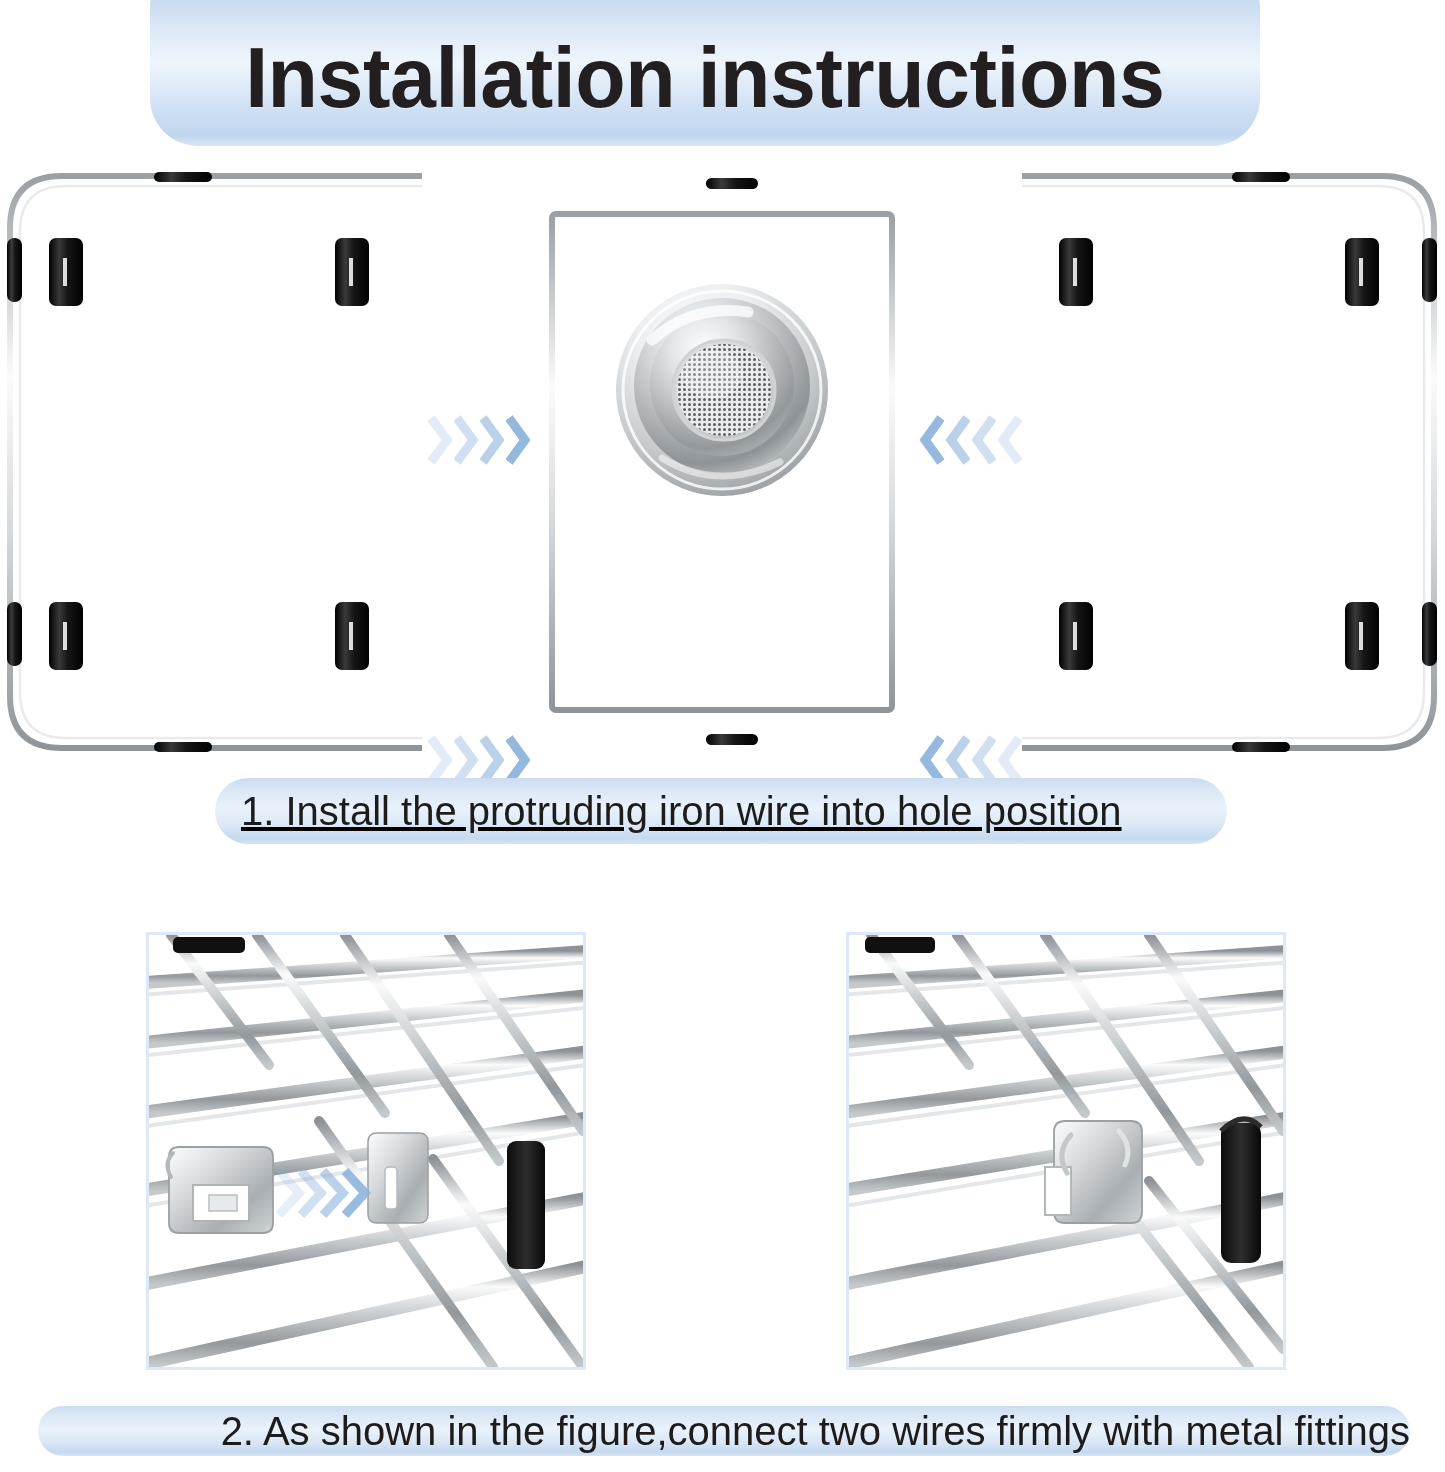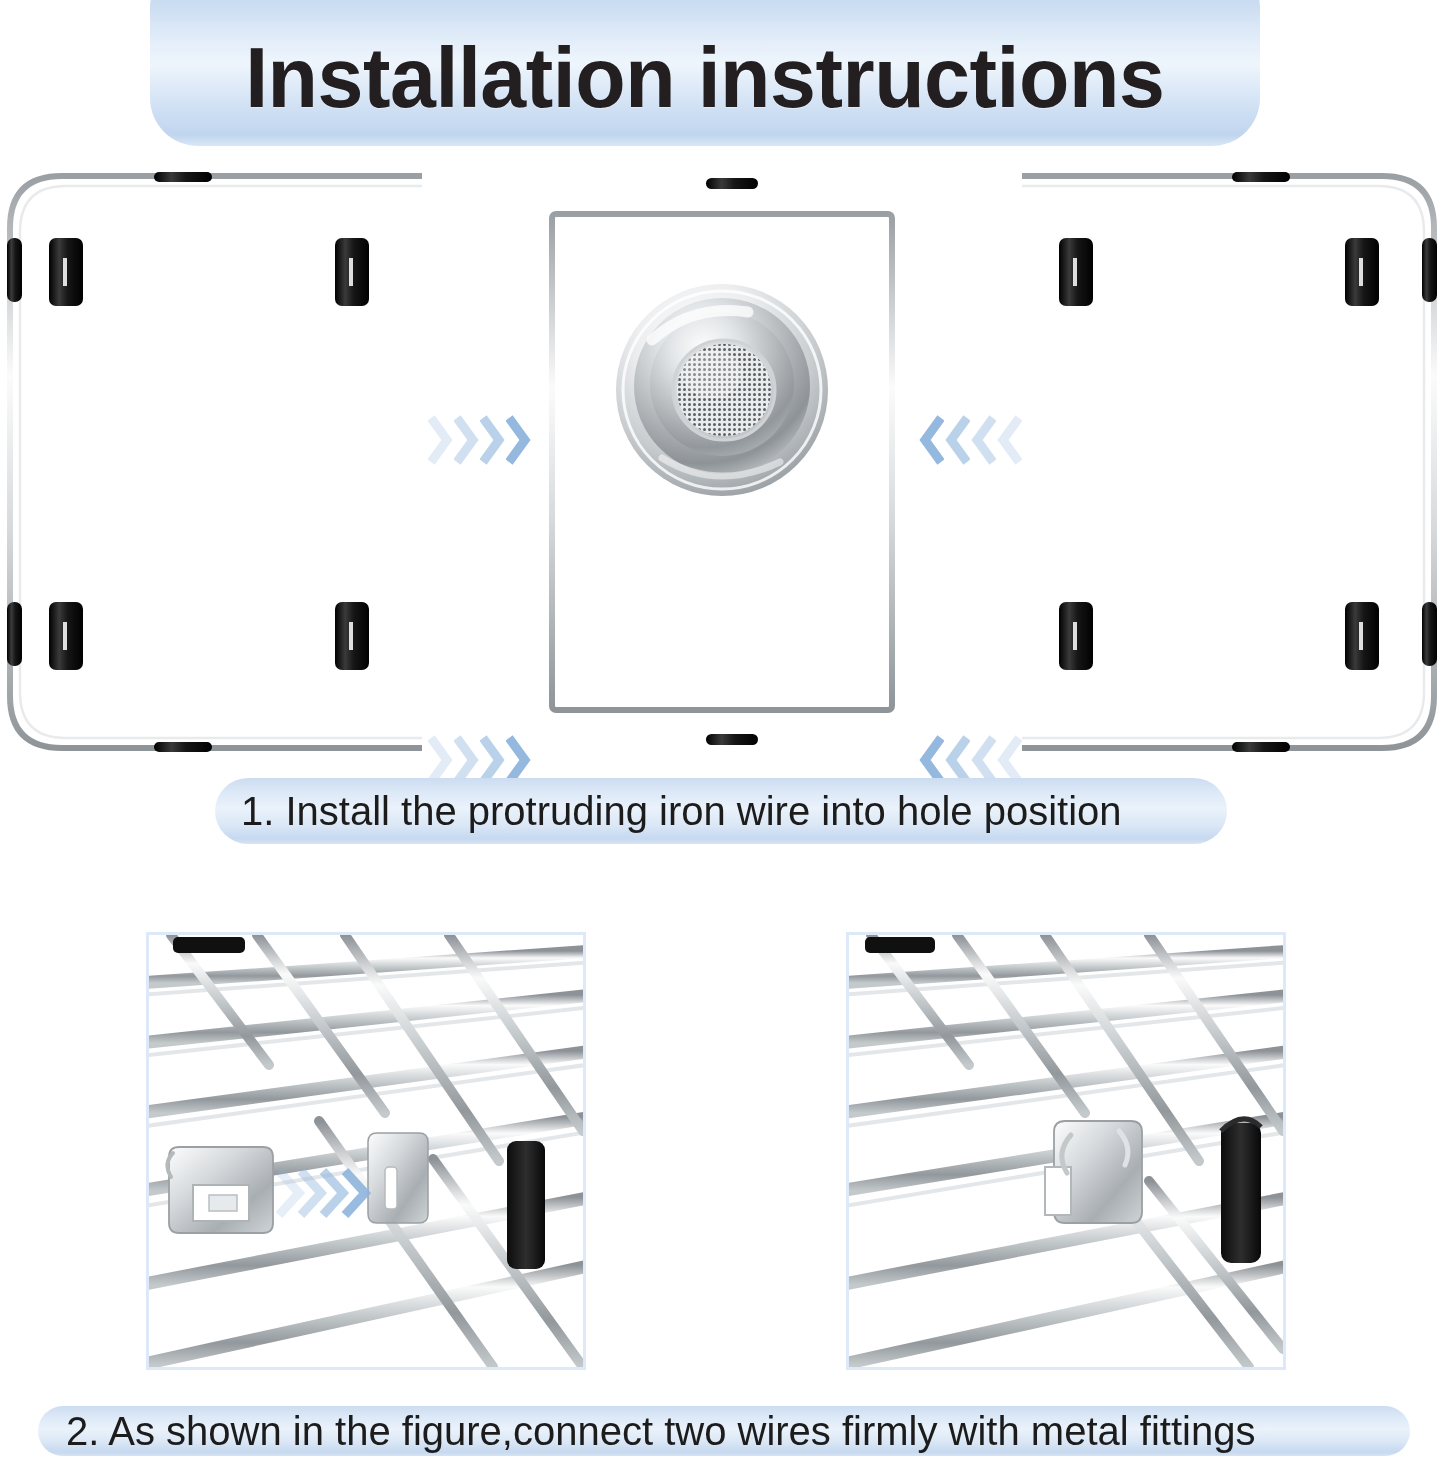--- a/index.html
+++ b/index.html
@@ -99,27 +99,29 @@
     font-weight: 400;
     white-space: nowrap;
     line-height: 1;
   }
   #caption-1 {
     left: 215px;
     top: 778px;
     width: 1012px;
     height: 66px;
     padding-left: 26px;
+    text-decoration: underline;
   }
   #caption-2 {
     left: 38px;
     top: 1406px;
     width: 1372px;
     height: 50px;
     padding-left: 28px;
+    justify-content: flex-end;
   }
 
   
   .photo {
     position: absolute;
     top: 932px;
     width: 440px;
     height: 438px;
     background: #fdfdfd;
     border: 3px solid #dde9f8;

